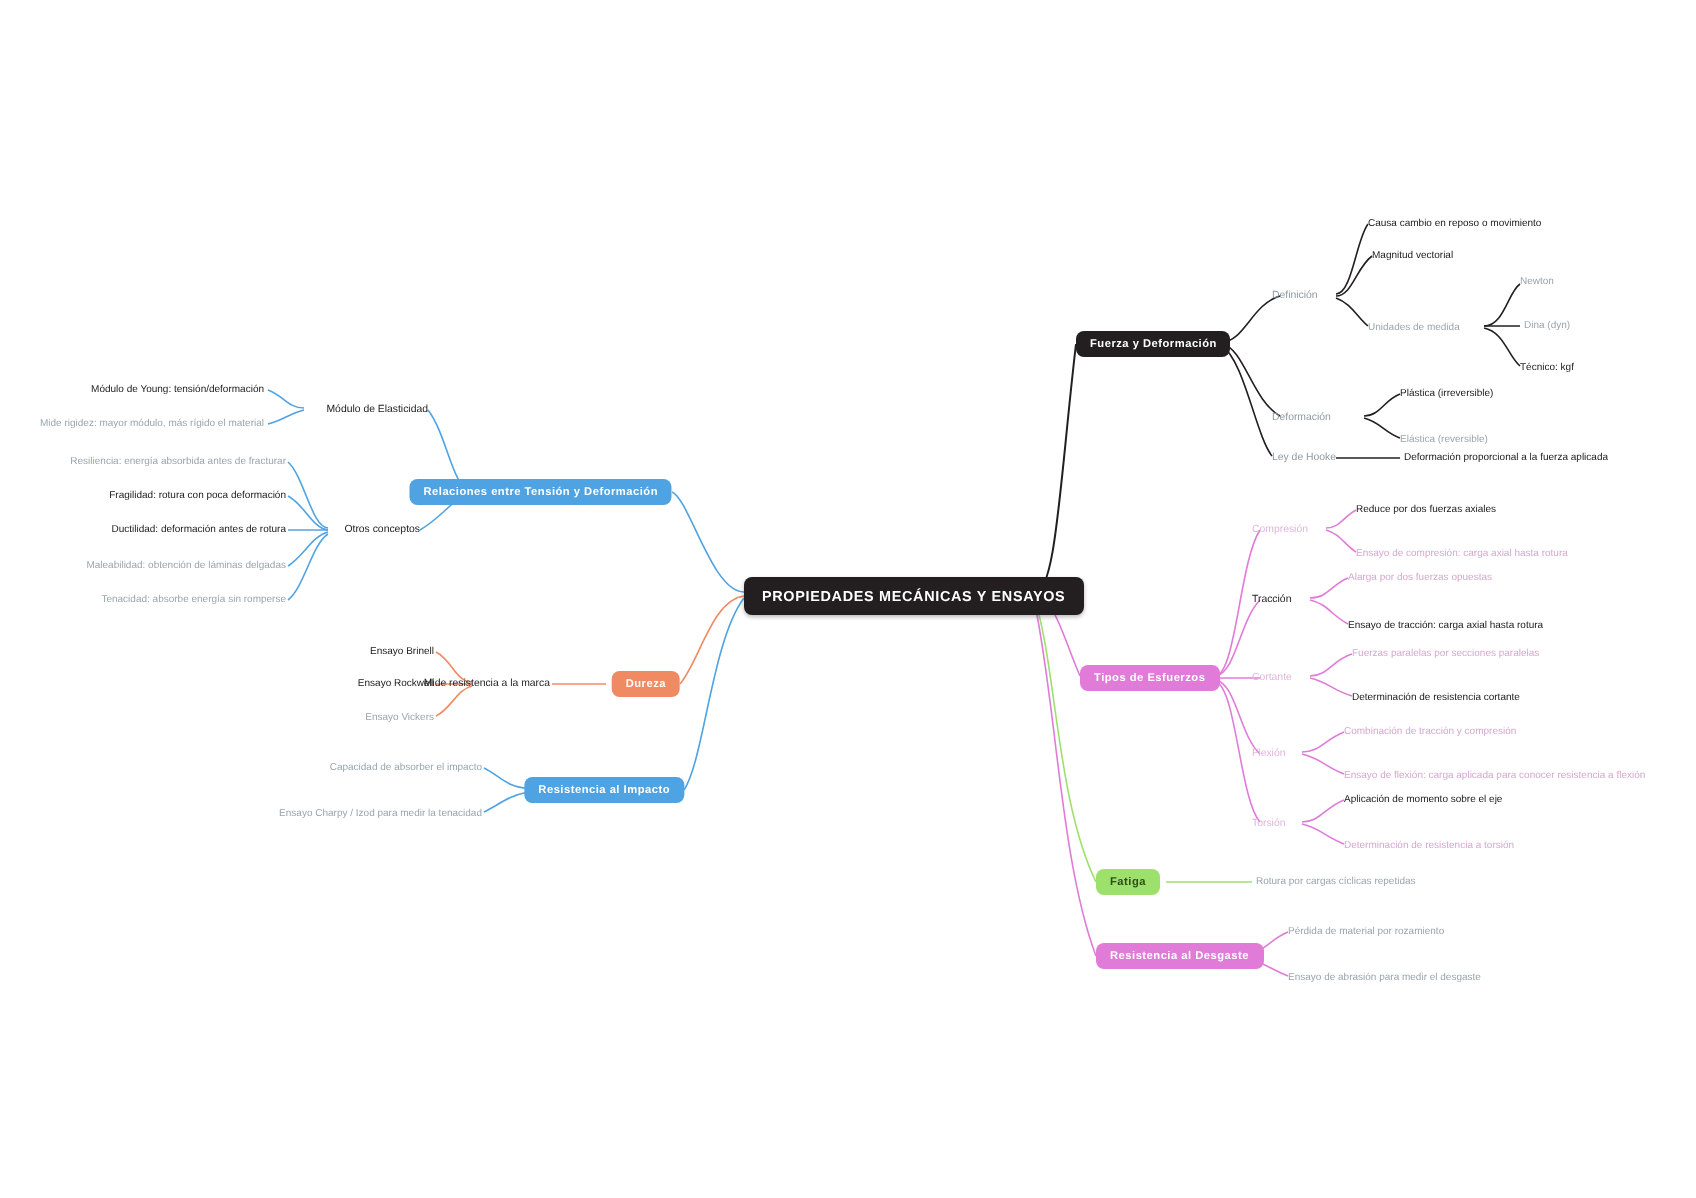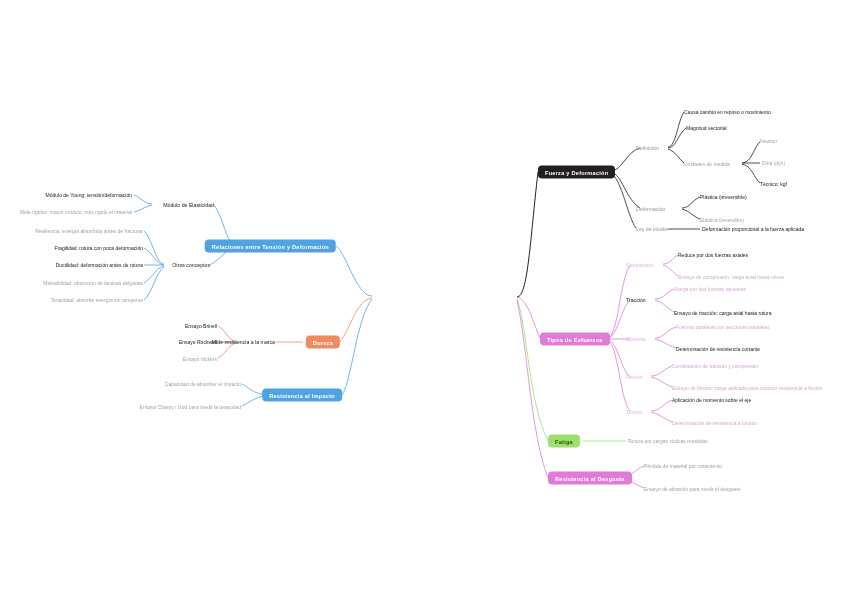--- a/index.html
+++ b/index.html
@@ -121,20 +121,21 @@
       <path d="M236,341 C228,341 226,330 218,326" stroke="#F08A62"></path>
       <path d="M236,342 L218,342" stroke="#F08A62"></path>
       <path d="M236,343 C228,345 226,354 218,358" stroke="#F08A62"></path>
 
       <path d="M264,394 C254,394 250,388 242,384" stroke="#4FA3E3"></path>
       <path d="M264,396 C254,398 250,402 242,406" stroke="#4FA3E3"></path>
 
     </g>
   </svg>
 
+  <div class="node root" style="left:372px;top:298px;">PROPIEDADES MECÁNICAS Y ENSAYOS</div>
 
   <div class="node pill dark right" style="left:538px;top:172px;">Fuerza y Deformación</div>
 
   <div class="node mid faint right" style="left:636px;top:148px;">Definición</div>
 
   <div class="node leaf right" style="left:684px;top:112px;">Causa cambio en reposo o movimiento</div>
   <div class="node leaf right" style="left:686px;top:128px;">Magnitud vectorial</div>
 
   <div class="node leaf dim right" style="left:684px;top:164px;">Unidades de medida</div>
 

